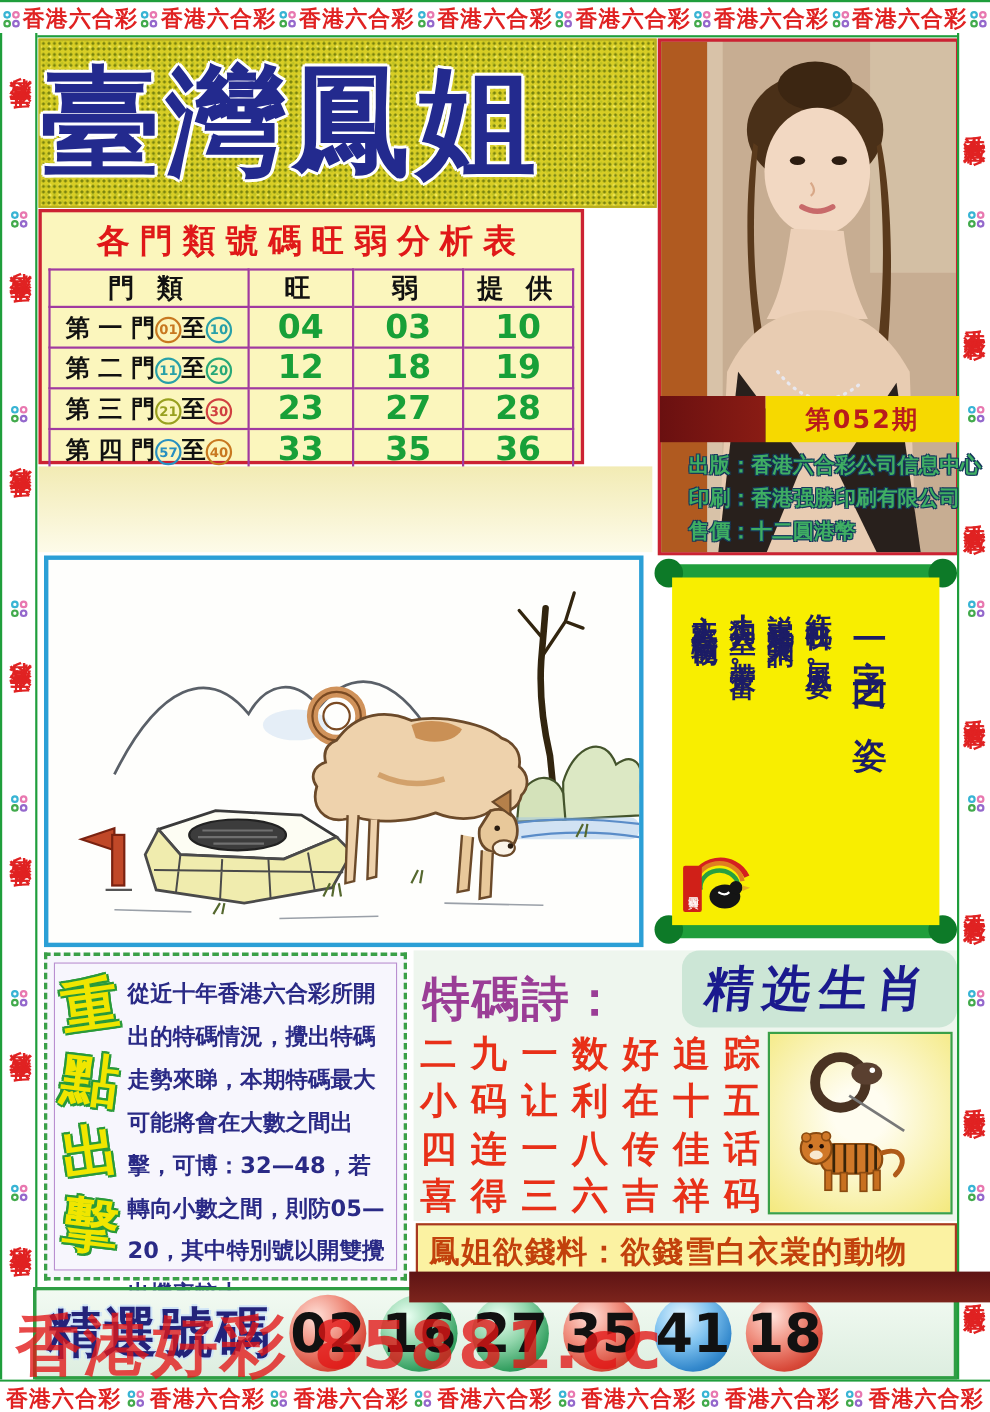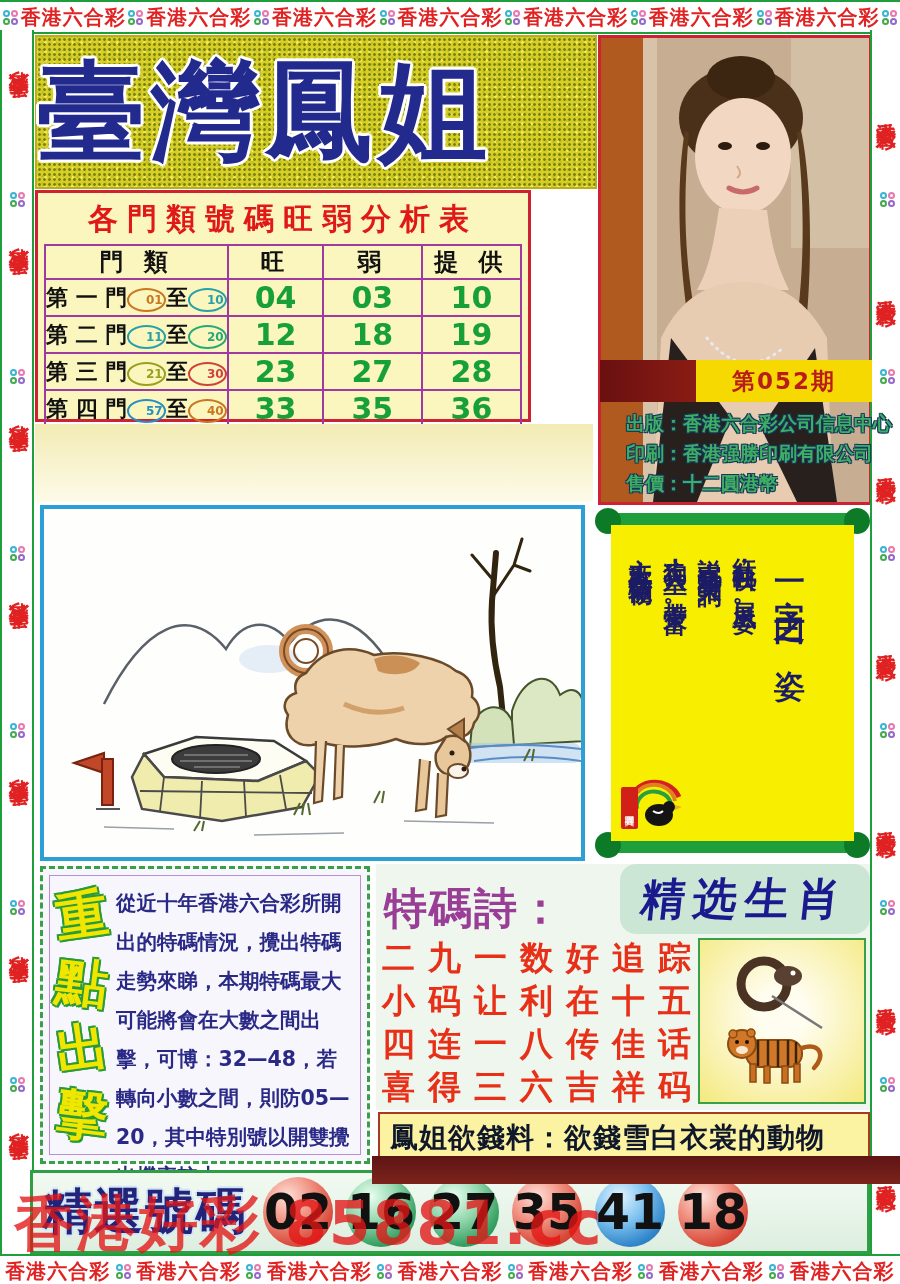--- a/index.html
+++ b/index.html
@@ -37,21 +37,21 @@
   
   #analysis{position:absolute;left:35px;top:190px;width:496px;height:232px;box-sizing:border-box;
     border:3px solid #cc2233;background:#fbf6bd;padding:4px 6px;}
   #analysis h2{margin:2px 0 4px;text-align:center;color:#e01818;font-size:30px;font-weight:900;
     letter-spacing:9px;}
   #analysis table{width:100%;border-collapse:collapse;}
   #analysis th,#analysis td{border:2px solid #a03aa0;text-align:center;padding:0;height:30px;}
   #analysis th{font-size:24px;color:#111;letter-spacing:6px;}
   .gate{font-size:22px;font-weight:bold;color:#111;white-space:nowrap;}
   .numc{display:inline-flex;align-items:center;justify-content:center;width:20px;height:20px;
-    border-radius:50%;font-size:12px;font-weight:bold;vertical-align:1px;padding-left:15px;}
+    border-radius:50%;font-size:12px;font-weight:bold;vertical-align:1px;}
   .val{color:#18a038;font-size:30px;font-weight:600;font-family:"DejaVu Sans",sans-serif;}
   
   #gap-band{position:absolute;left:35px;top:424px;width:558px;height:78px;
     background:linear-gradient(180deg,#f2ebb4,#fdfbe9);}
   
   #photo{position:absolute;left:598px;top:35px;width:274px;height:470px;box-sizing:border-box;
     border:3px solid #cc2233;background:#c9b39a;}
   #issue-censor{position:absolute;left:600px;top:360px;width:96px;height:42px;
     background:linear-gradient(90deg,#6a1010,#8a1c14);z-index:6;}
   #issue-band{position:absolute;left:696px;top:360px;width:176px;height:42px;background:#f6d900;
@@ -103,21 +103,21 @@
     white-space:nowrap;}
   #zodiac-head{position:absolute;right:2px;top:0;width:250px;height:70px;background:#cce6d6;
     border-radius:16px;display:flex;align-items:center;justify-content:center;}
   #zodiac-head span{font-size:44px;font-weight:900;color:#1a1a8e;letter-spacing:8px;
     transform:skewX(-6deg);}
   #zodiac-box{position:absolute;left:322px;top:74px;width:168px;height:166px;box-sizing:border-box;
     border:2px solid #3aa048;background:radial-gradient(circle at 50% 45%,#fffdf0 20%,#f4e97e 100%);}
   
   #money-tip{position:absolute;left:378px;top:1112px;width:492px;height:52px;box-sizing:border-box;
     background:#fbf2a2;border:2px solid #a83822;display:flex;align-items:center;padding-left:10px;}
-  #money-tip span{color:#0f172a;font-weight:900;font-size:28px;letter-spacing:1px;white-space:nowrap;text-align:right;}
+  #money-tip span{color:#c2410c;font-weight:900;font-size:28px;letter-spacing:1px;white-space:nowrap;text-align:right;}
   
   #censor-band{position:absolute;left:372px;top:1156px;width:528px;height:28px;
     background:linear-gradient(180deg,#5e1414,#7c241c);z-index:7;}
   
   #bottom-strip{position:absolute;left:30px;top:1170px;width:840px;height:84px;box-sizing:border-box;
     border:3px solid #2f9e44;background:linear-gradient(180deg,#f2faf2,#ddeee0);
     display:flex;align-items:center;padding:0 10px;z-index:6;}
   #bottom-title{font-size:49px;font-weight:900;color:#23237a;letter-spacing:2px;white-space:nowrap;
     text-shadow:2px 0 0 #cfe4f6,-2px 0 0 #cfe4f6,0 2px 0 #cfe4f6,0 -2px 0 #cfe4f6;margin-right:16px;}
   .ball{width:70px;height:70px;border-radius:50%;display:flex;align-items:center;justify-content:center;

